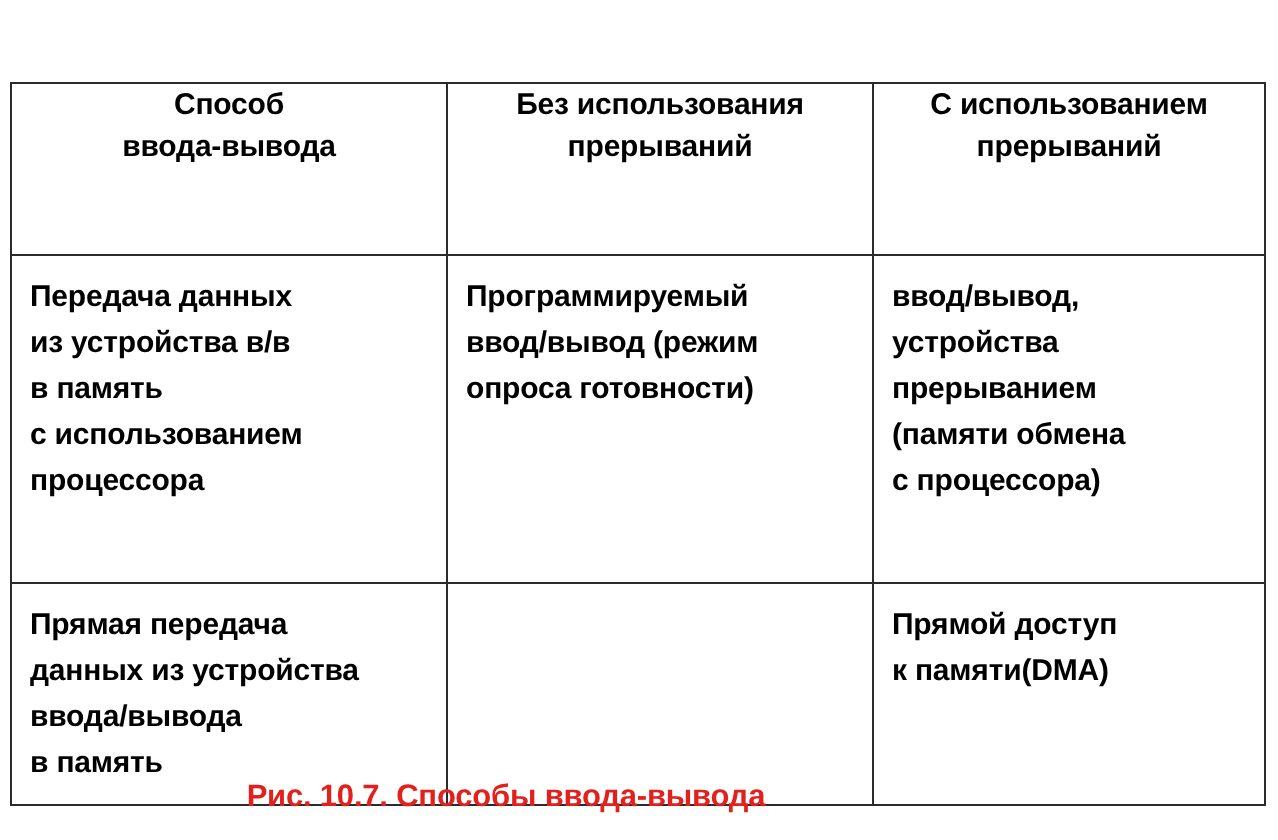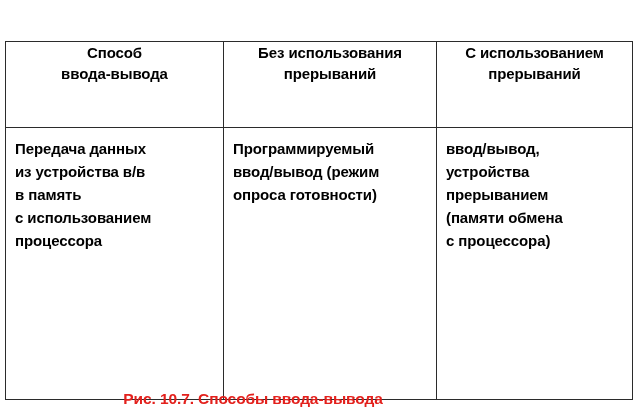--- a/index.html
+++ b/index.html
@@ -165,18 +165,37 @@
         <td>
           <div class="body-cell-inner">
             <span class="ln">ввод/вывод,</span>
             <span class="ln">устройства</span>
             <span class="ln">прерыванием</span>
             <span class="ln">(памяти обмена</span>
             <span class="ln">с процессора)</span>
           </div>
         </td>
       </tr>
+      <tr class="row-2">
+        <td>
+          <div class="body-cell-inner">
+            <span class="ln">Прямая передача</span>
+            <span class="ln">данных из устройства</span>
+            <span class="ln">ввода/вывода</span>
+            <span class="ln">в память</span>
+          </div>
+        </td>
+        <td>
+          <div class="empty-cell-inner"></div>
+        </td>
+        <td>
+          <div class="body-cell-inner">
+            <span class="ln">Прямой доступ</span>
+            <span class="ln">к памяти(DMA)</span>
+          </div>
+        </td>
+      </tr>
     </tbody>
   </table>
 
   <div id="figure-caption">Рис. 10.7. Способы ввода-вывода</div>
 
 </div>
 
 </body></html>

